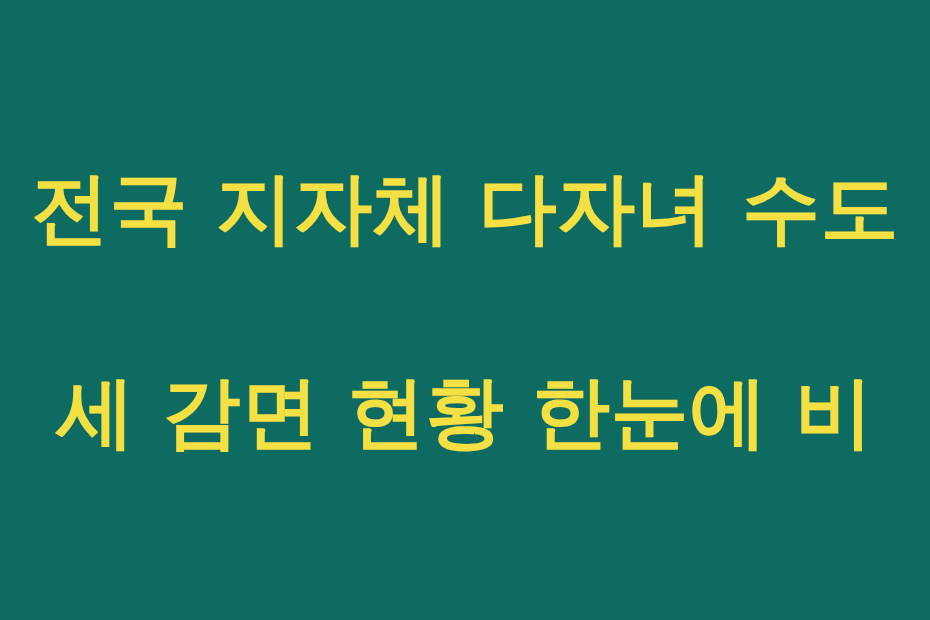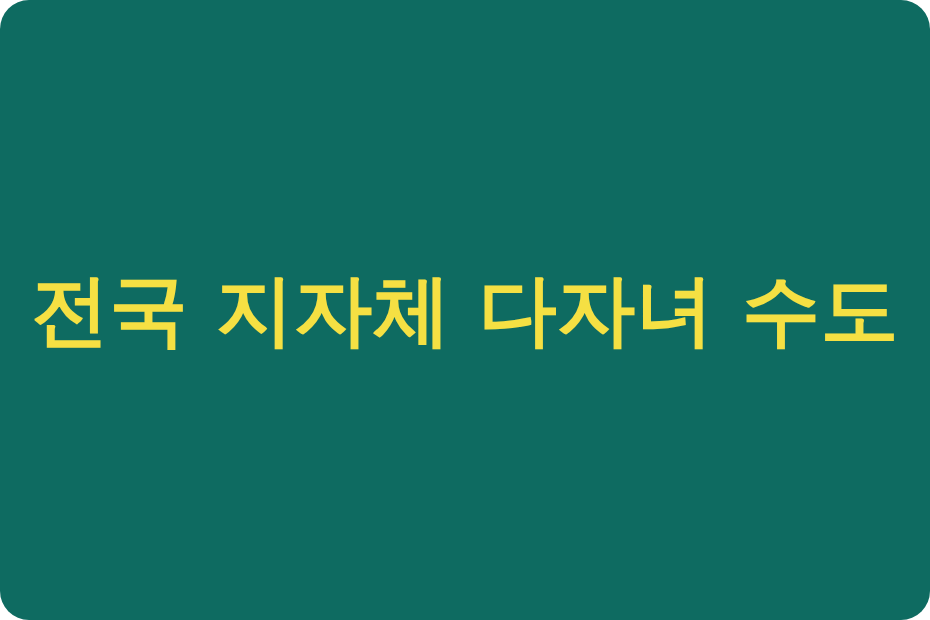--- a/index.html
+++ b/index.html
@@ -17,21 +17,20 @@
 
   #title-card {
     position: relative;
     box-sizing: border-box;
     width: 930px;
     height: 620px;
     background: #0E6B61;
     display: flex;
     align-items: center;
     justify-content: center;
-    border-radius: 29px;
   }
 
   .headline-block {
     width: 870px;
     margin: 0;
     padding: 0;
     text-align: center;
     color: #F5E043;
     font-family: "DejaVu Sans", "Liberation Sans", sans-serif;
     font-weight: 700;
@@ -47,14 +46,15 @@
     display: block;
     white-space: nowrap;
   }
 </style>
 </head>
 <body>
 
 <div id="title-card" style="background: rgb(14, 107, 97); color: rgb(245, 224, 67); width: 930px; height: 620px;">
   <h1 class="headline-block">
     <span class="headline-line">전국 지자체 다자녀 수도</span>
+    <span class="headline-line">세 감면 현황 한눈에 비</span>
   </h1>
 </div>
 
 </body></html>

